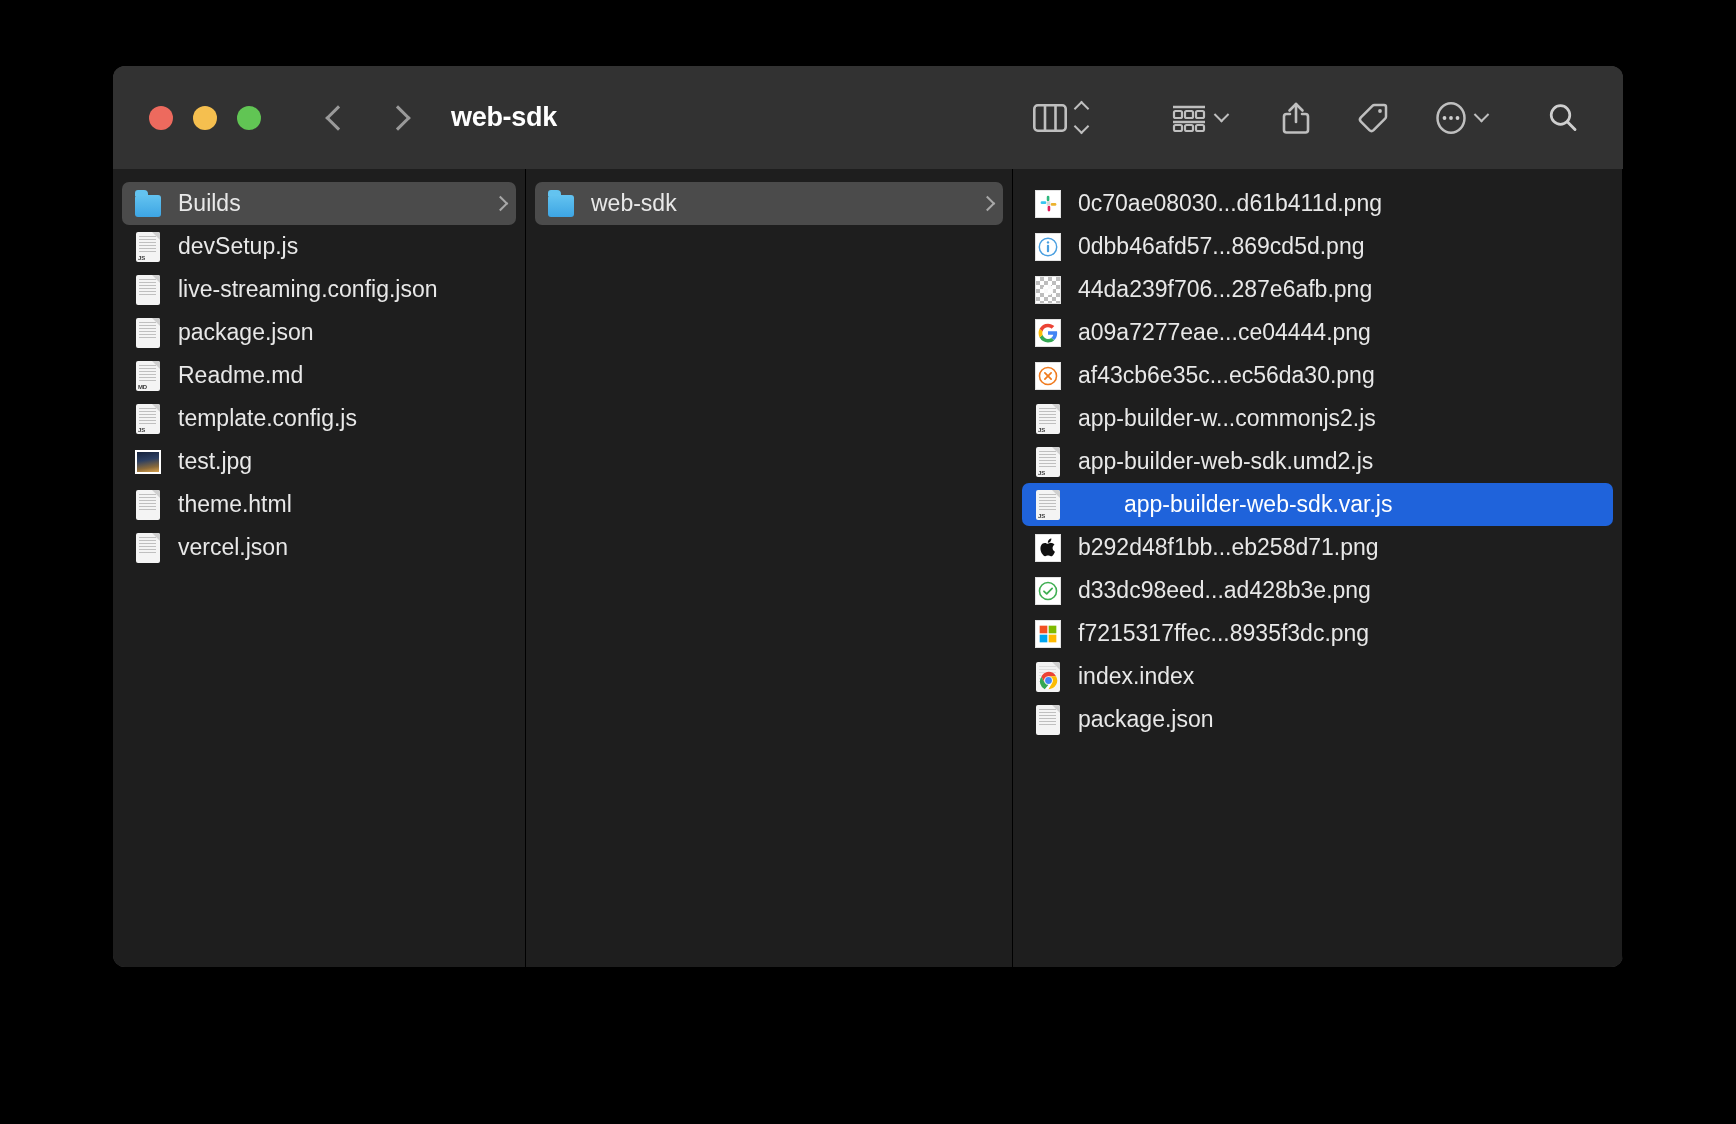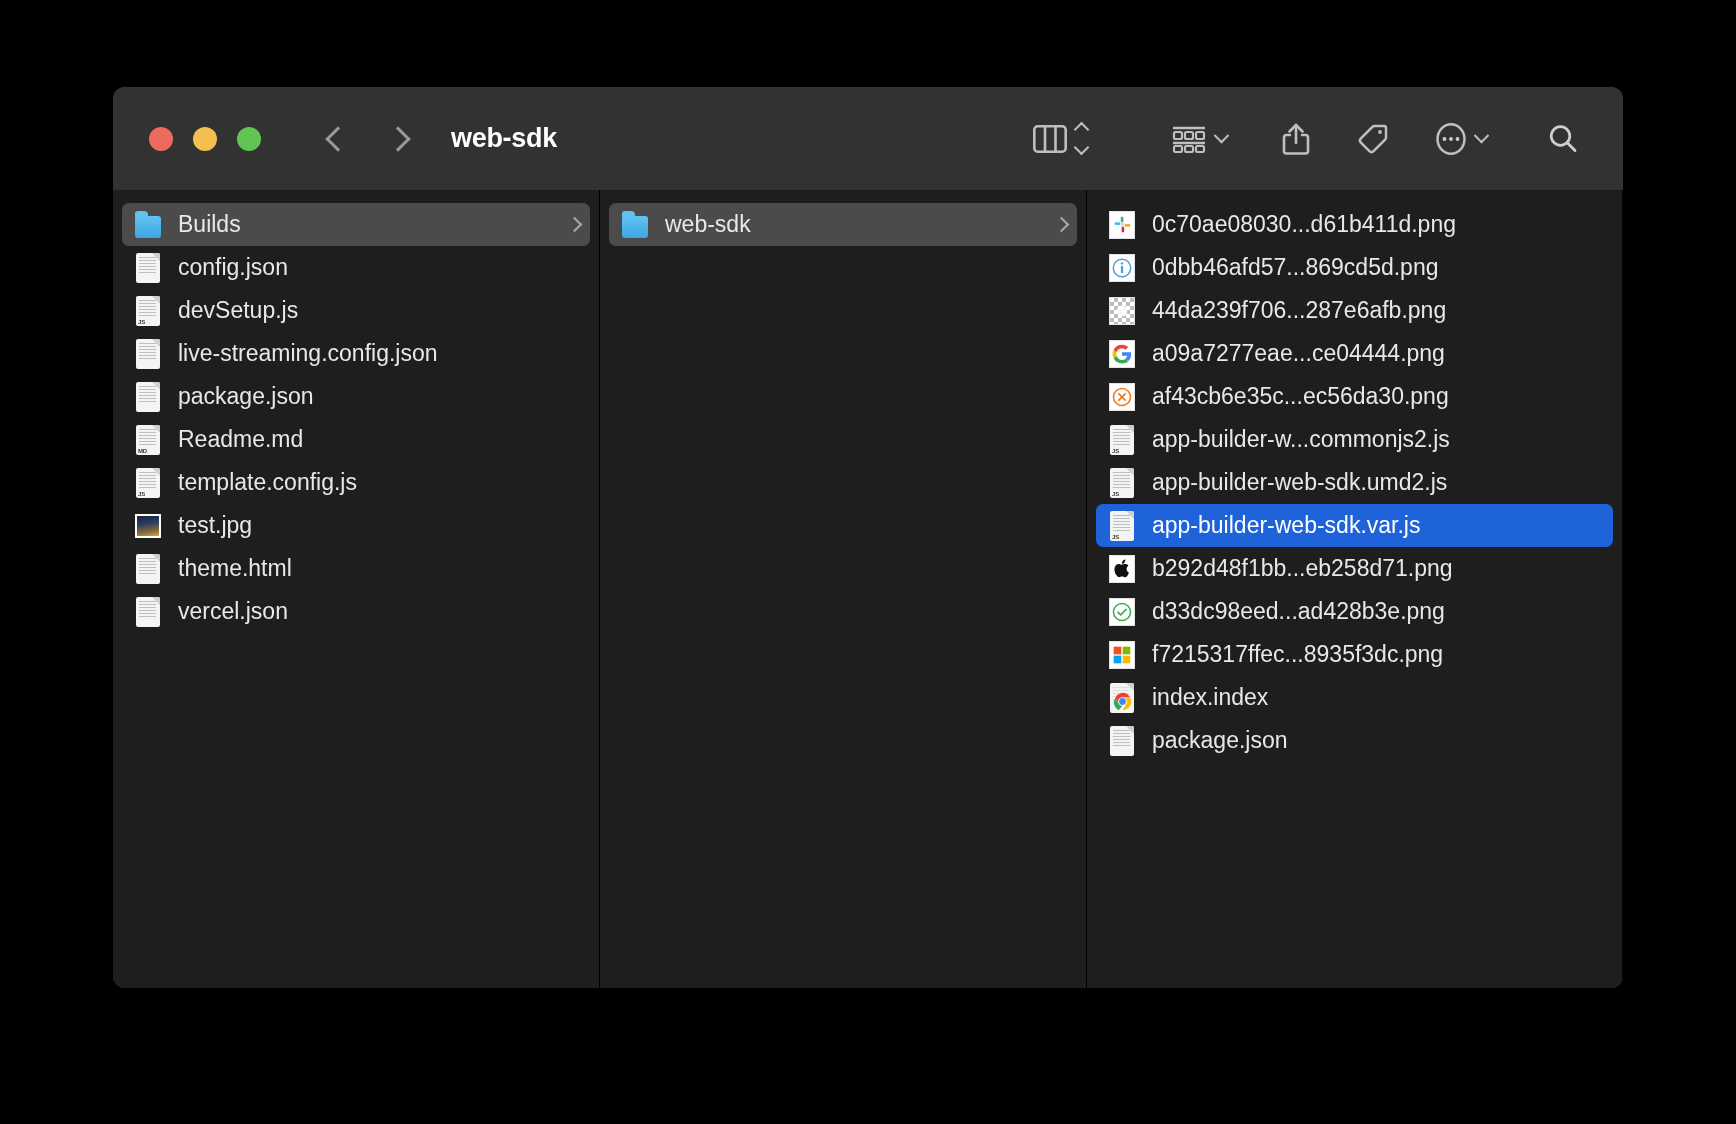--- a/index.html
+++ b/index.html
@@ -5,21 +5,21 @@
   * { box-sizing: border-box; margin: 0; padding: 0; }
   html, body {
     width: 1736px; height: 1124px;
     background: #000000;
     font-family: "Liberation Sans", sans-serif;
     overflow: hidden;
   }
 
   #finder-window {
     position: absolute;
-    left: 113px; top: 87px;
+    left: 113px; top: 66px;
     width: 1510px; height: 901px;
     background: #404040;
     border-radius: 12px;
     overflow: hidden;
     box-shadow: 0 22px 60px rgba(0,0,0,0.75);
   }
 
   
   #toolbar {
     position: relative;
@@ -101,37 +101,37 @@
     display: flex;
     background: #1e1e1e;
   }
   .column {
     height: 100%;
     border-right: 1px solid #000000;
     padding-top: 13px;
     overflow: hidden;
     position: relative;
   }
-  #col-1 { width: 487px; }
+  #col-1 { width: 413px; }
   #col-2 { width: 487px; }
   #col-3 { flex: 1; }
 
   .row {
     display: flex;
     align-items: center;
     height: 43px;
     margin: 0 9px;
     padding: 0 10px 0 13px;
     border-radius: 7px;
     color: #e8e8e8;
     font-size: 23px;
     white-space: nowrap;
   }
   .row.hl { background: #4b4b4b; }
-  .row.sel { background: #1f63db; color: #ffffff; }
+  .row.sel { background: #1f63db; color: #ffffff; gap: 46px; }
 
   .row .label {
     margin-left: 17px;
     overflow: hidden;
     text-overflow: ellipsis;
   }
   .row .disclosure {
     margin-left: auto;
     width: 11px; height: 11px;
     border-top: 2.6px solid #a8a8a8;
@@ -319,28 +319,20 @@
           <span class="icon-box" style="display: flex; align-items: center; justify-content: center;">
             <span class="ic-folder"></span>
           </span>
           <span class="label">Builds</span>
           <span class="disclosure"></span>
         </div>
         <div class="row">
           <span class="icon-box" style="display: flex; align-items: center; justify-content: center;">
             <span class="ic-doc">
               <span class="lines"></span>
-            </span>
-          </span>
-          <span class="label">config.json</span>
-        </div>
-        <div class="row">
-          <span class="icon-box" style="display: flex; align-items: center; justify-content: center;">
-            <span class="ic-doc">
-              <span class="lines"></span>
               <span class="badge">JS</span>
             </span>
           </span>
           <span class="label">devSetup.js</span>
         </div>
         <div class="row">
           <span class="icon-box" style="display: flex; align-items: center; justify-content: center;">
             <span class="ic-doc">
               <span class="lines"></span>
             </span>

